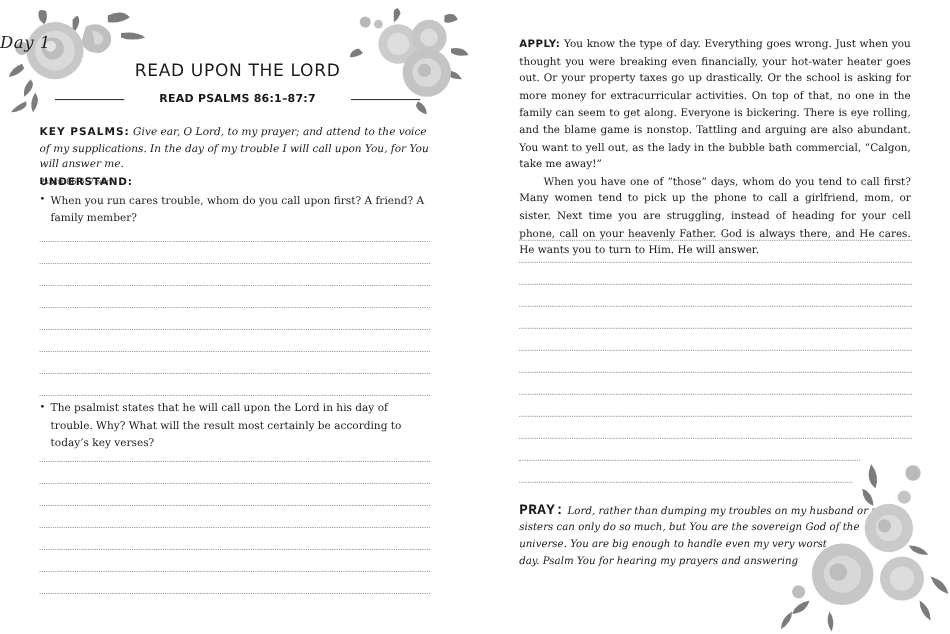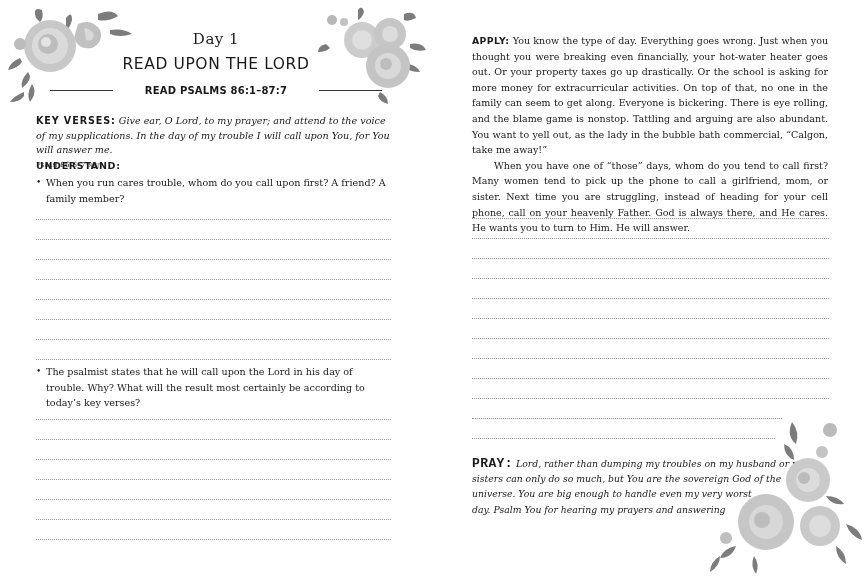--- a/index.html
+++ b/index.html
@@ -5,22 +5,22 @@
   * { margin: 0; padding: 0; box-sizing: border-box; }
   html, body { width: 864px; height: 576px; background: #ffffff; overflow: hidden; }
   body { position: relative; color: #1e1e1e; font-family: "DejaVu Serif", serif; }
 
   .page { position: absolute; top: 0; height: 576px; }
   .page-left { left: 0; width: 432px; }
   .page-right { left: 432px; width: 432px; }
 
   
   .day-label {
-    position: absolute; left: 0; width: 432px; top: 30px; text-align: center;
-    font-family: "DejaVu Serif", serif; font-size: 15px; color: #222;
+    position: absolute; left: 0; width: 432px; top: 30px; 
+    font-family: "DejaVu Serif", serif; font-style: italic; font-size: 15px; color: #222;
     letter-spacing: 0.5px;
   }
   .title {
     position: absolute; left: 0; width: 432px; top: 55px; text-align: center;
     font-family: "DejaVu Sans", sans-serif; font-size: 15.5px; letter-spacing: 0.6px; color: #1a1a1a;
   }
   .reading {
     position: absolute; left: 50px; width: 332px; top: 85px; display: flex; align-items: center;
     font-family: "DejaVu Sans", sans-serif; font-weight: bold; font-size: 10px; color: #1a1a1a; gap: 24px;
   }
@@ -124,21 +124,21 @@
 
   <div class="day-label">Day 1</div>
   <div class="title">READ UPON THE LORD</div>
   <div class="reading">
     <span class="rule"></span>
     <span class="reading-text">READ PSALMS 86:1–87:7</span>
     <span class="rule"></span>
   </div>
 
   <div class="kv">
-    <span class="label">KEY VERSES:</span>
+    <span class="label">KEY PSALMS:</span>
     <span class="verse">Give ear, O Lord, to my prayer; and attend to the voice of my supplications. In the day of my trouble I will call upon You, for You will answer me.</span>
     <span class="ref">Psalm 86:6–7 nkjv</span>
   </div>
 
   <div class="section-label">UNDERSTAND:</div>
 
   <div class="bullet bullet-1">When you run cares trouble, whom do you call upon first? A friend? A family member?</div>
   <div class="lines" style="left:36px; top:219px; width:355px;">
     <div class="write-line" style="top:0px; width:355px;"></div>
     <div class="write-line" style="top:20px; width:355px;"></div>

